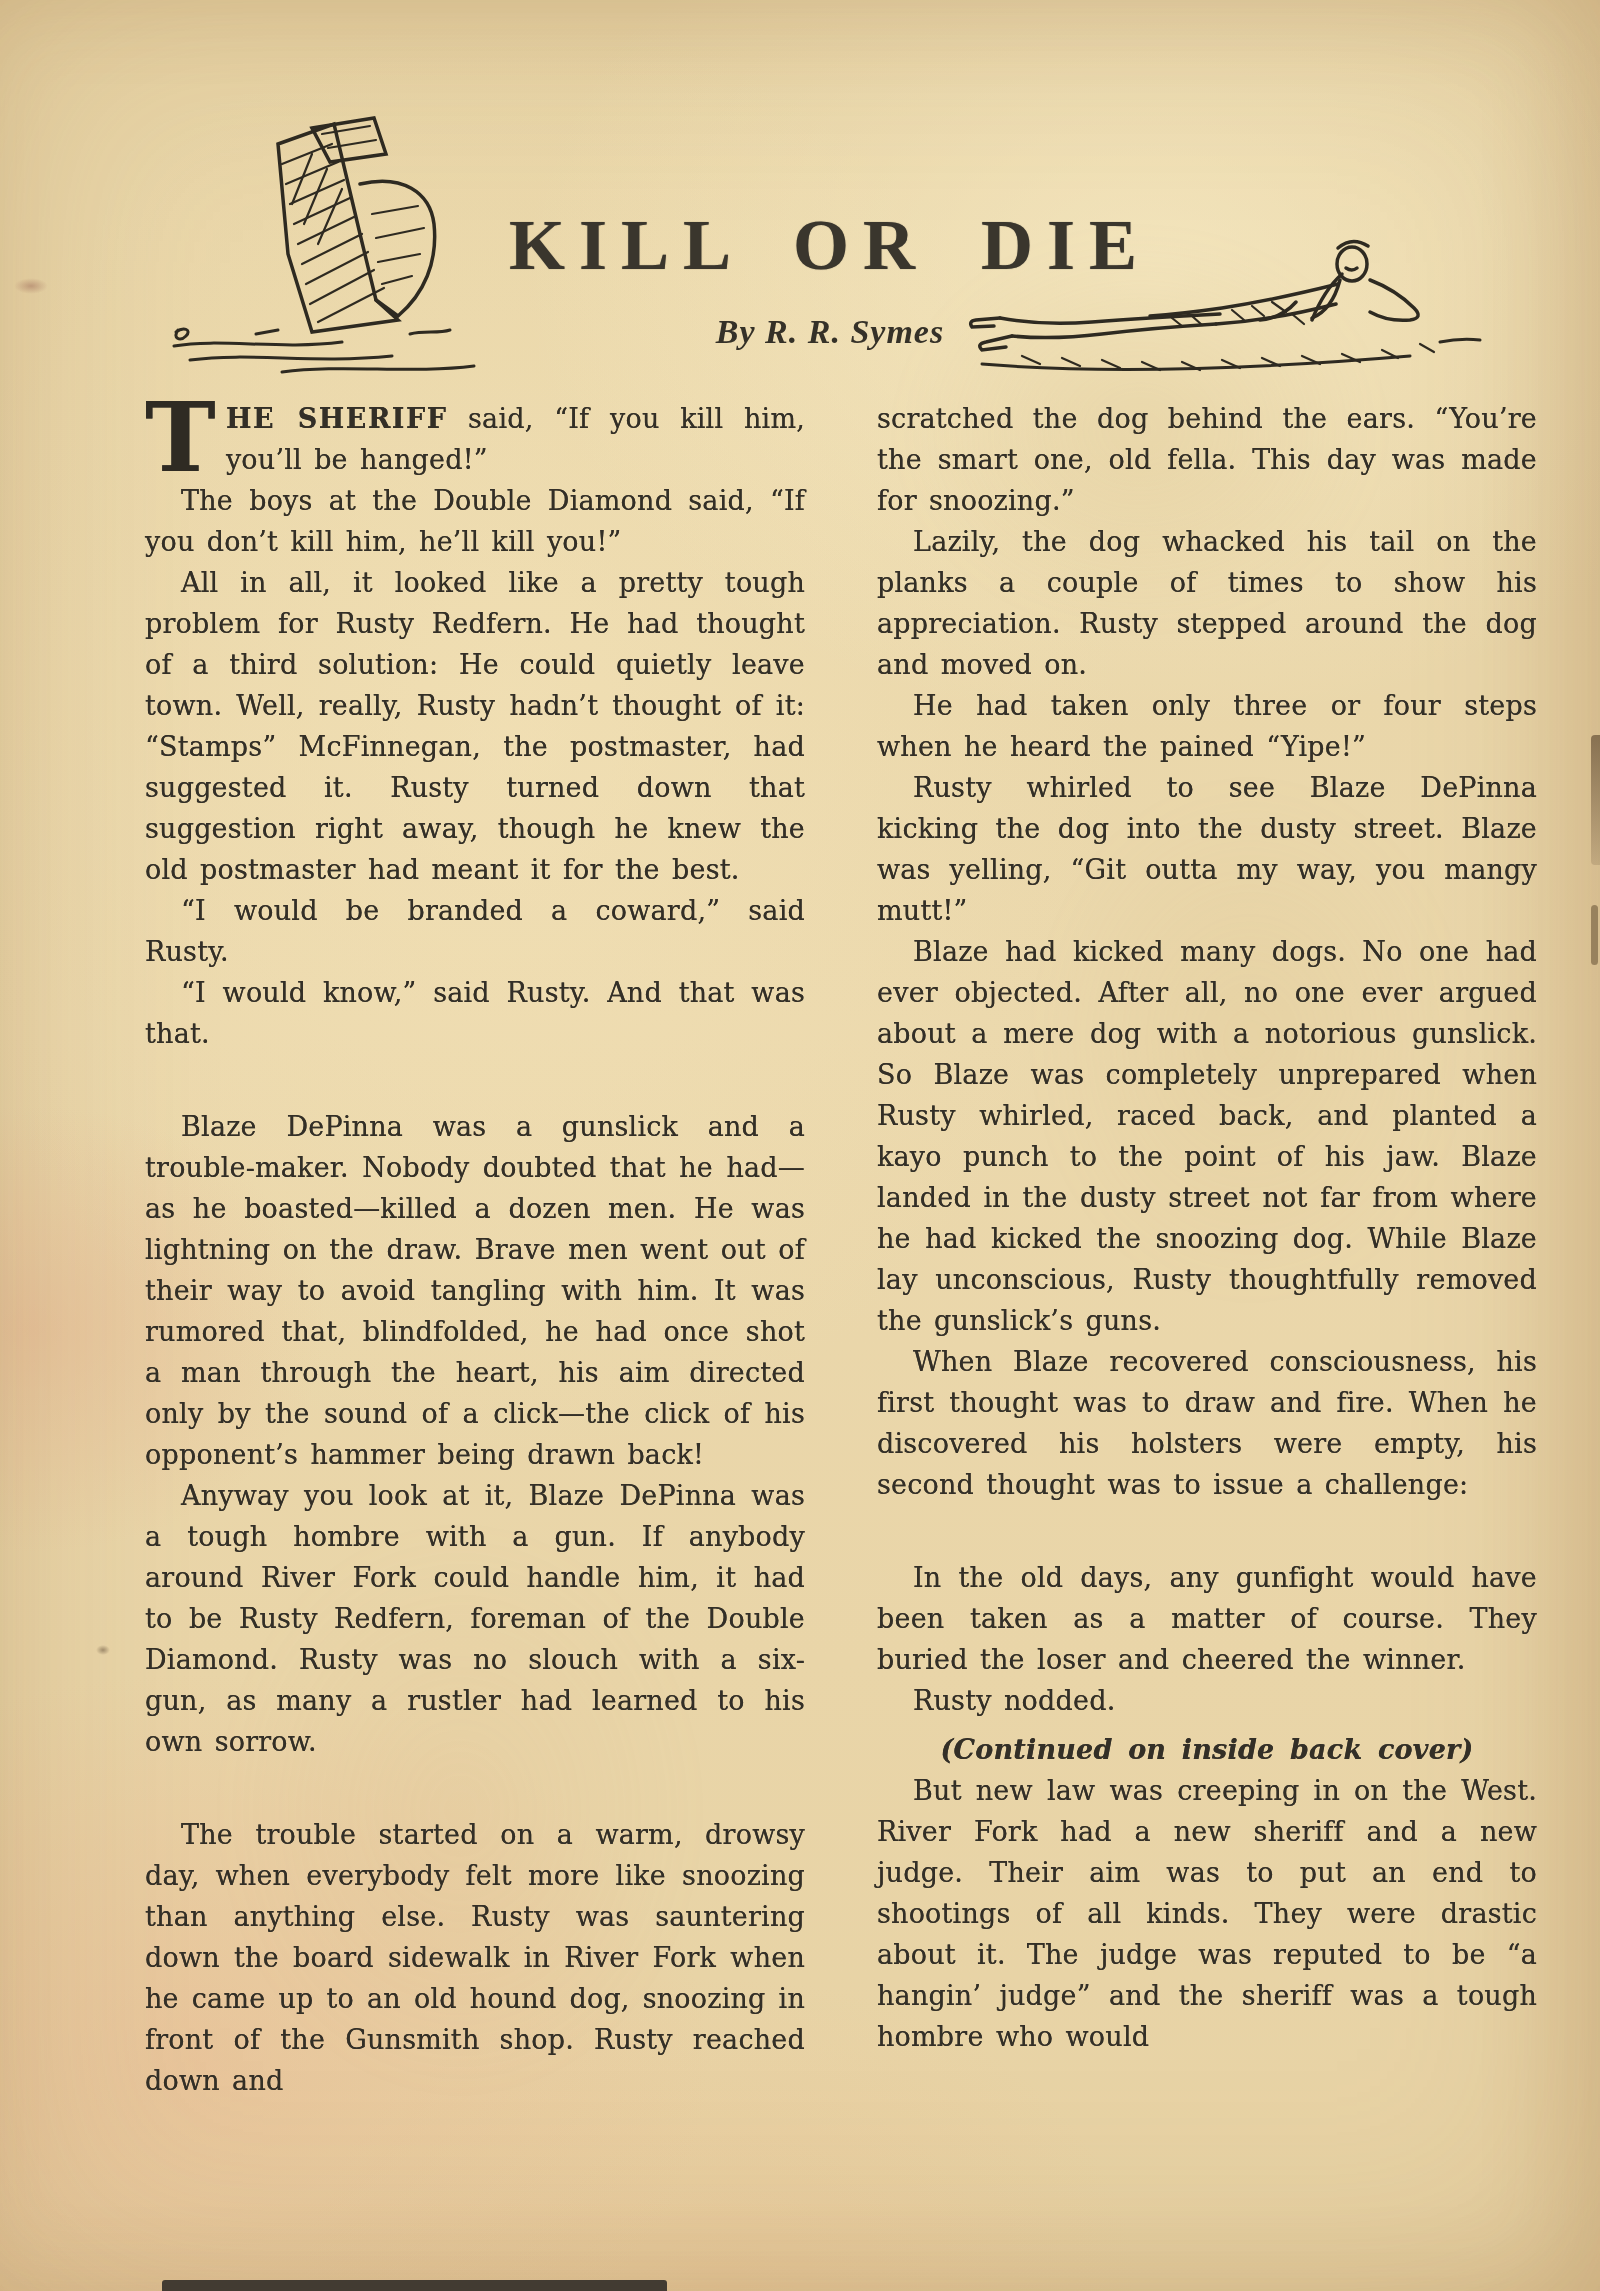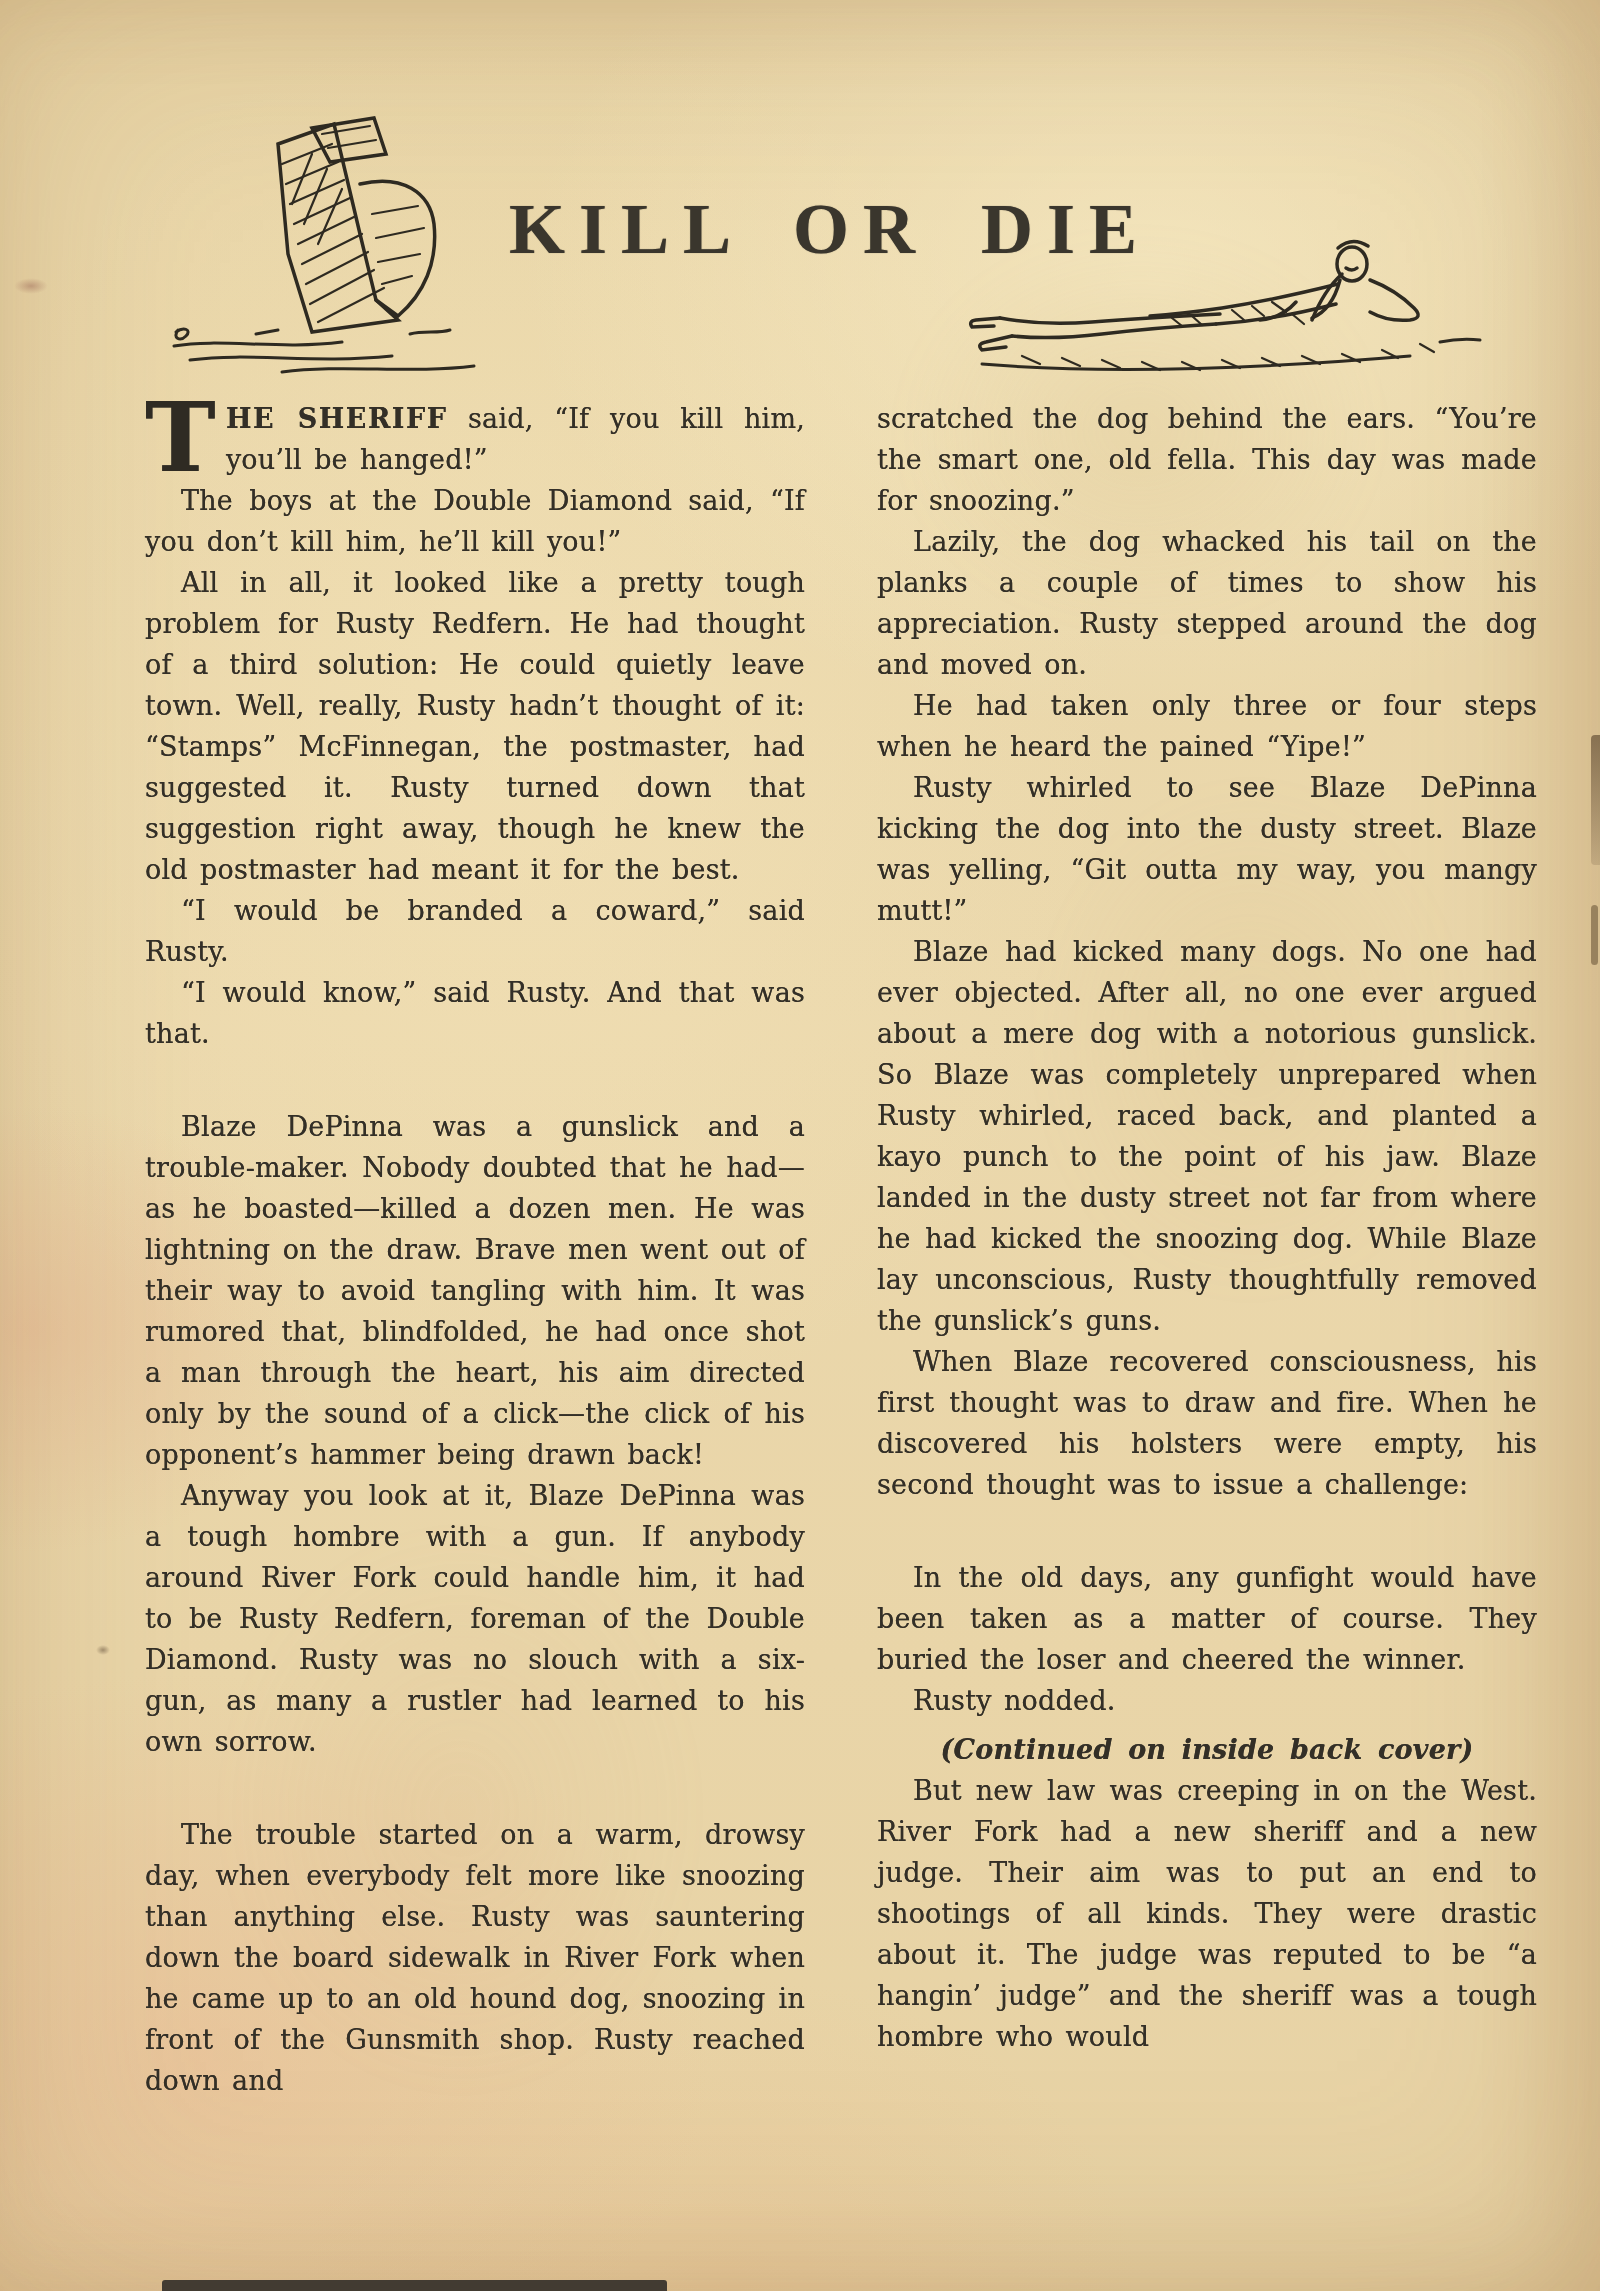--- a/index.html
+++ b/index.html
@@ -39,21 +39,21 @@
   .edge-mark-1{ right:0; top:735px; width:9px; height:130px;
        background:linear-gradient(180deg, rgba(70,50,30,.55), rgba(70,50,30,.15)); border-radius:4px 0 0 4px; }
   .edge-mark-2{ right:2px; top:905px; width:7px; height:60px;
        background:rgba(75,55,32,.45); border-radius:4px; }
   .speck-1{ left:14px; top:278px; width:34px; height:16px;
        background:radial-gradient(ellipse, rgba(150,95,80,.45), transparent 70%); }
   .speck-2{ left:96px; top:1645px; width:14px; height:10px;
        background:radial-gradient(ellipse, rgba(90,70,50,.5), transparent 70%); }
 
   
-  .masthead{ position:absolute; top:188px; left:60px; width:1540px; text-align:center; }
+  .masthead{ position:absolute; top:204px; left:60px; width:1540px; text-align:center; }
   .title{
     font-family:"Liberation Serif", serif;
     font-weight:700;
     font-size:72px;
     letter-spacing:14px;
     word-spacing:20px;
     color:#3a362d;
     text-shadow:0 0 1px rgba(58,54,45,.6);
   }
   .byline{
@@ -192,20 +192,21 @@
         <path d="M480 122 l14 8"></path>
     </g>
     <g stroke-width="3">
       <path d="M42 142 Q210 156 470 134"></path>
       <path d="M500 120 q20 -4 40 -2"></path>
     </g>
   </svg>
 
   <header class="masthead">
     <h1 class="title">KILL OR DIE</h1>
+    <div class="byline">By R. R. Symes</div>
   </header>
 
   <main class="story">
     <section class="col">
         <p class="para noindent"><span class="dropcap">T</span><span class="leadin">HE SHERIFF</span> said, “If you kill him, you’ll be hanged!”</p>
         <p class="para">The boys at the Double Diamond said, “If you don’t kill him, he’ll kill you!”</p>
         <p class="para">All in all, it looked like a pretty tough problem for Rusty Redfern. He had thought of a third solution: He could quietly leave town. Well, really, Rusty hadn’t thought of it: “Stamps” McFinnegan, the postmaster, had suggested it. Rusty turned down that suggestion right away, though he knew the old postmaster had meant it for the best.</p>
         <p class="para">“I would be branded a coward,” said Rusty.</p>
         <p class="para">“I would know,” said Rusty. And that was that.</p>
         <p class="para gap">Blaze DePinna was a gunslick and a trouble-maker. Nobody doubted that he had—as he boasted—killed a dozen men. He was lightning on the draw. Brave men went out of their way to avoid tangling with him. It was rumored that, blindfolded, he had once shot a man through the heart, his aim directed only by the sound of a click—the click of his opponent’s hammer being drawn back!</p>

